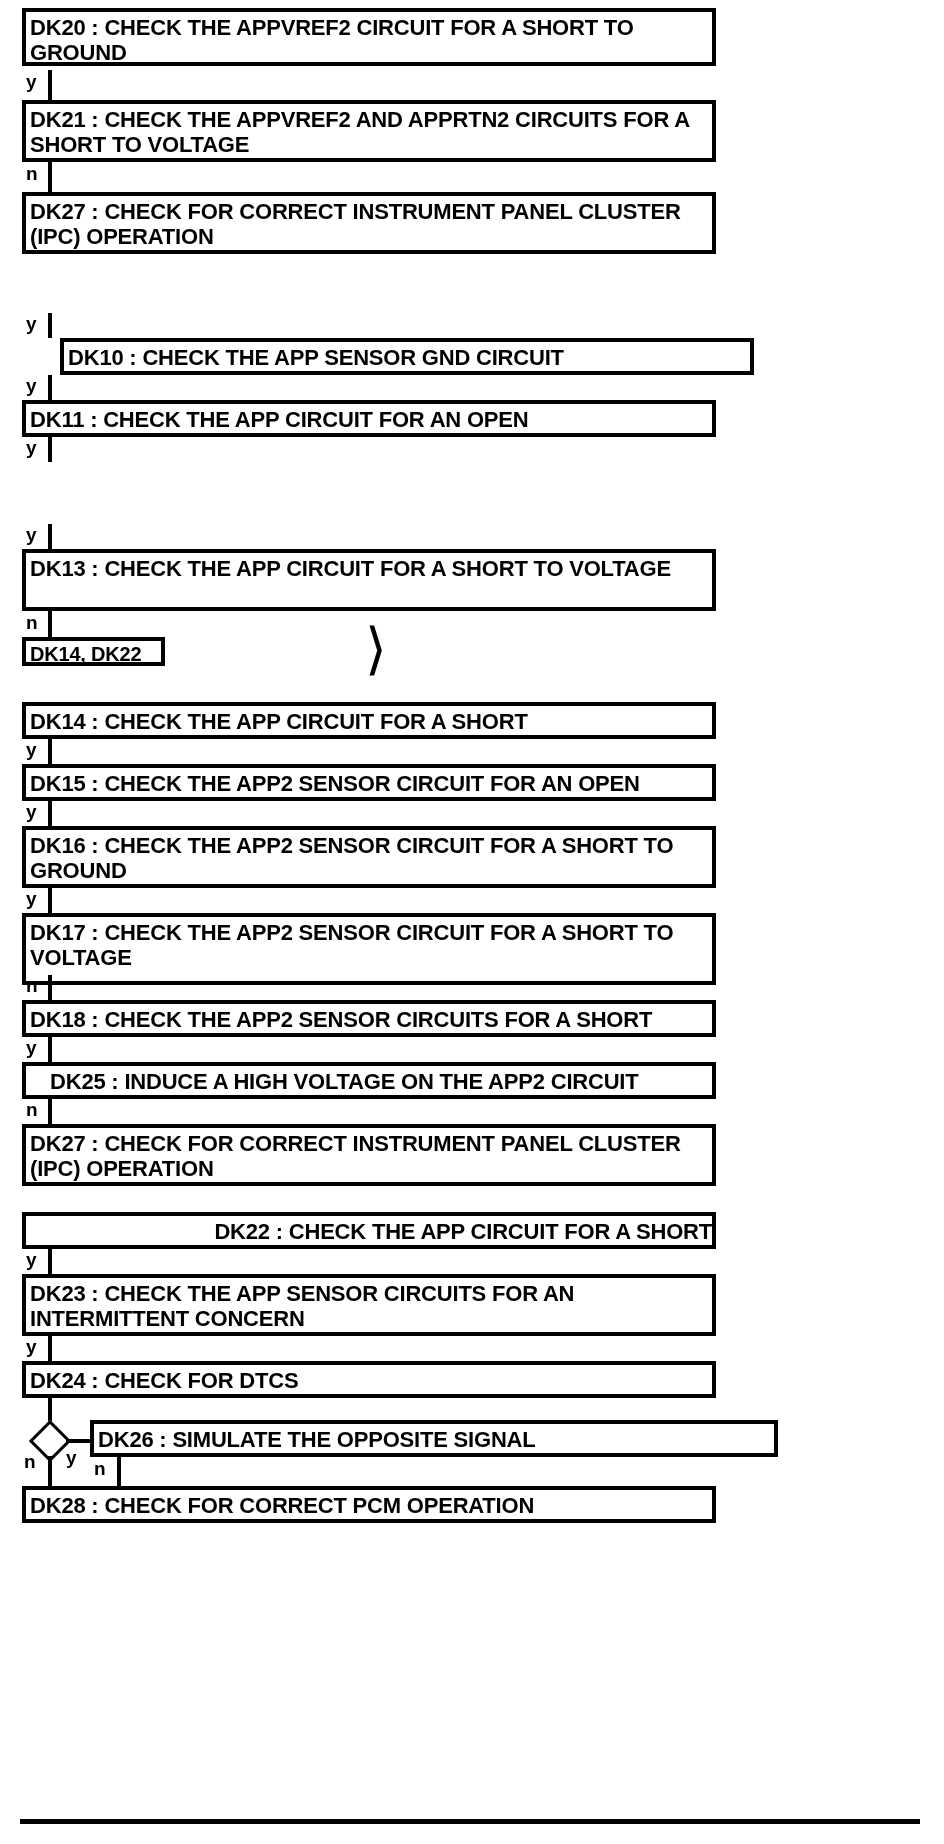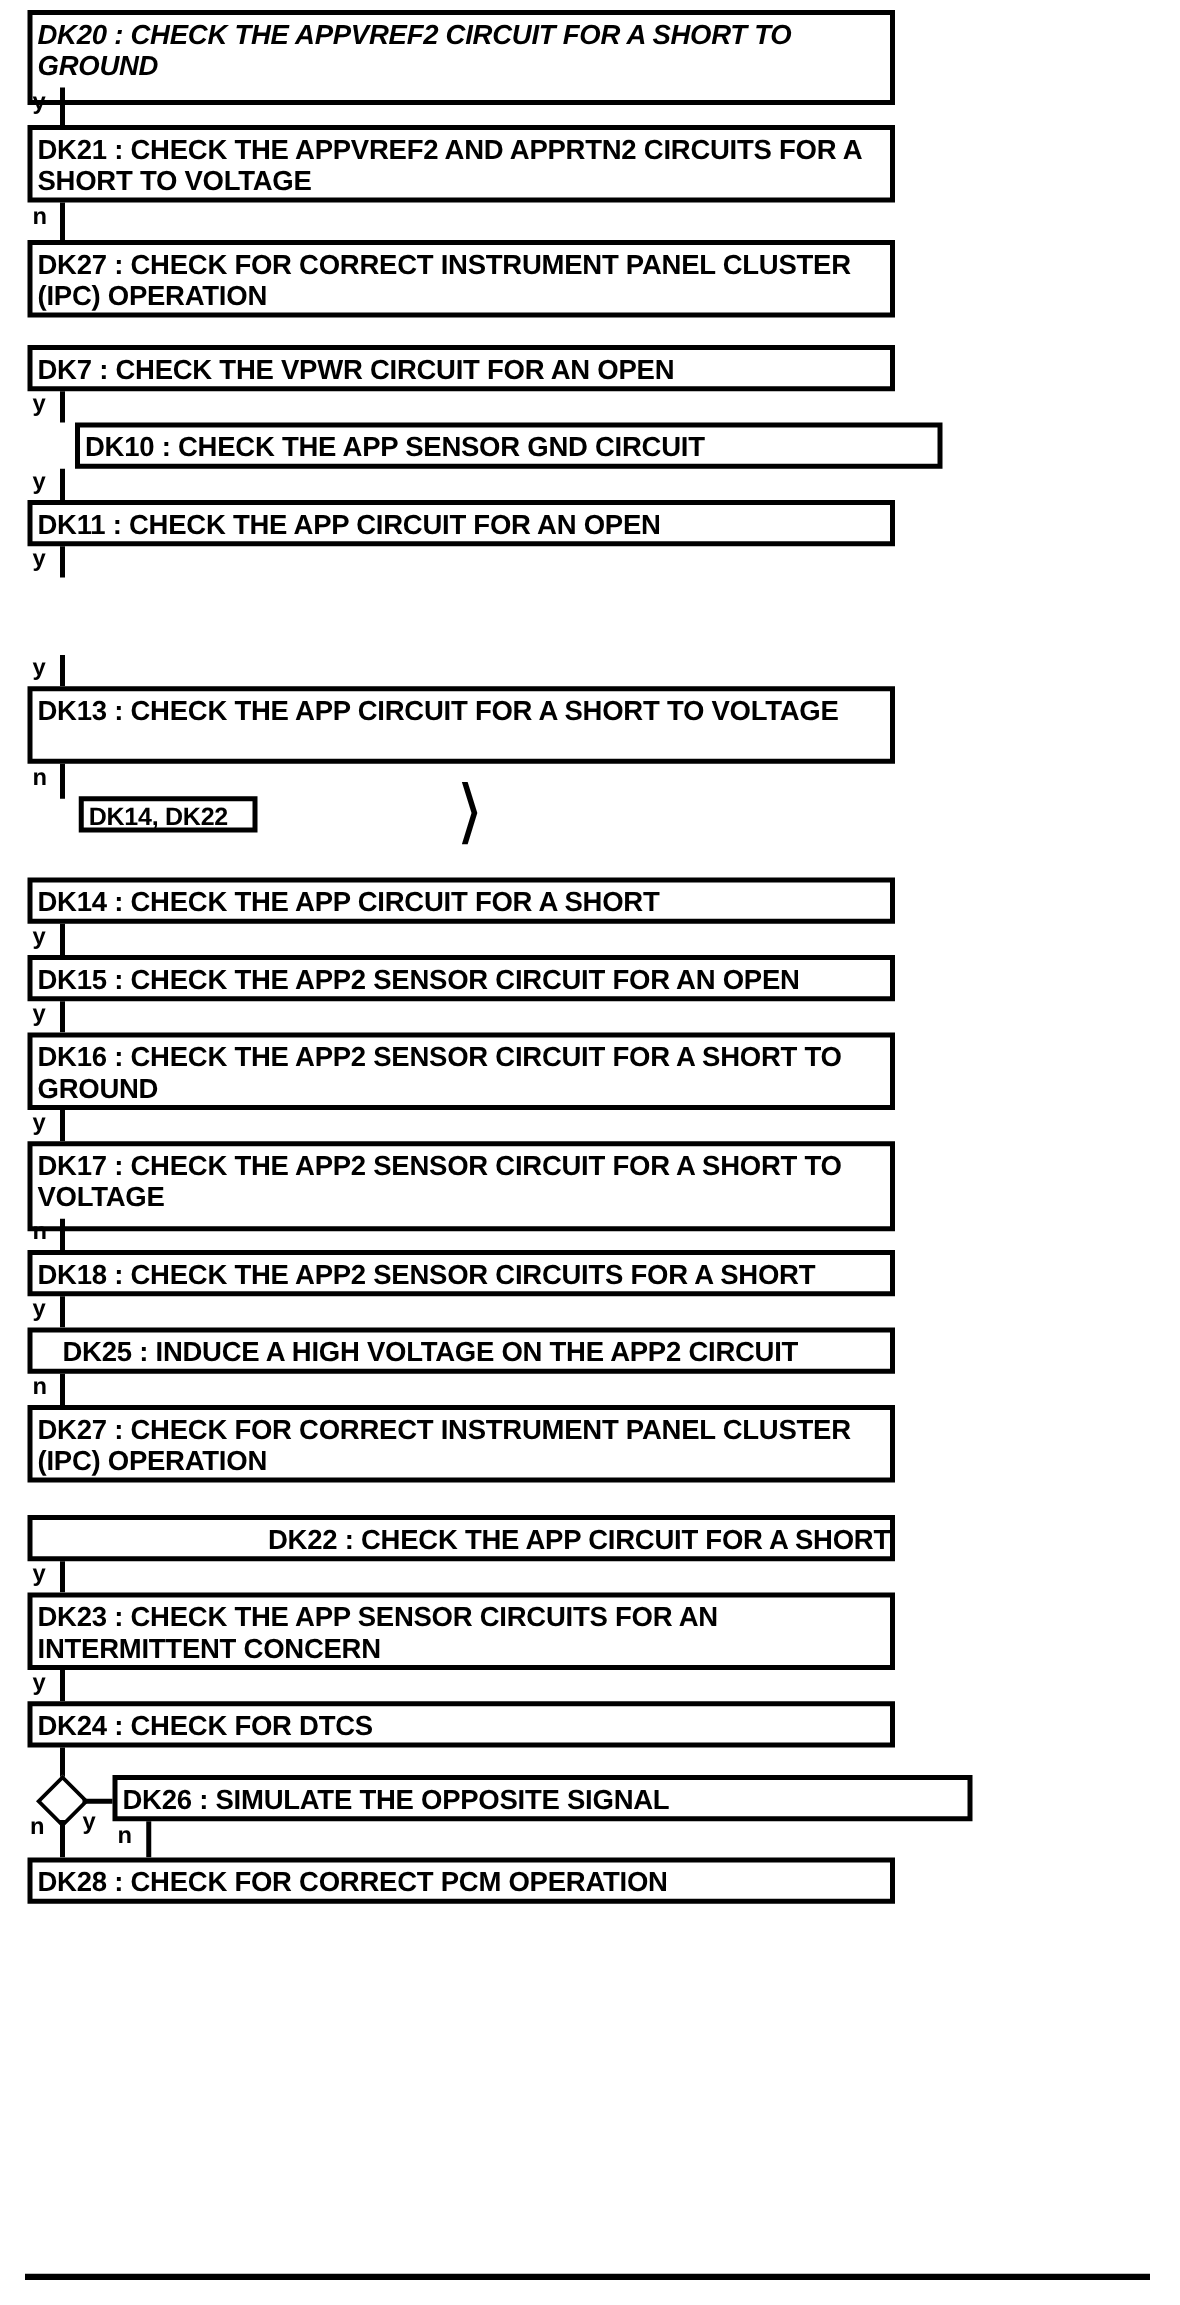--- a/index.html
+++ b/index.html
@@ -32,21 +32,20 @@
     letter-spacing: -0.2px;
     padding: 3px 0 0 4px;
     white-space: pre-line;
     text-align: left;
   }
   .node.tag {
     font-size: 20px;
     line-height: 23px;
     border-width: 4px;
     padding: 2px 4px 2px 4px;
-    margin-left: 41px;
   }
 
   
   .vline {
     position: absolute;
     background: #000000;
     width: 4px;
   }
   .hline {
     position: absolute;
@@ -88,33 +87,32 @@
     position: absolute;
     background: #000000;
     height: 5px;
   }
 </style>
 </head>
 <body>
 
 <div id="page">
 
-  <div class="node" style="left:22px; top:8px; width:694px; height:76px;font-style:italic;">DK20 : CHECK THE APPVREF2 CIRCUIT FOR A SHORT TO GROUND</div>
+  <div class="node" style="left:22px; top:8px; width:694px; height:58px;">DK20 : CHECK THE APPVREF2 CIRCUIT FOR A SHORT TO GROUND</div>
 
   <div class="vline" style="left:48px; top:70px; height:30px;"></div>
   <div class="edgelabel" style="left:26px; top:72px;">y</div>
 
   <div class="node" style="left:22px; top:100px; width:694px; height:62px;">DK21 : CHECK THE APPVREF2 AND APPRTN2 CIRCUITS FOR A SHORT TO VOLTAGE</div>
 
   <div class="vline" style="left:48px; top:162px; height:30px;"></div>
   <div class="edgelabel" style="left:26px; top:164px;">n</div>
 
   <div class="node" style="left:22px; top:192px; width:694px; height:62px;">DK27 : CHECK FOR CORRECT INSTRUMENT PANEL CLUSTER (IPC) OPERATION</div>
 
-  <div class="node" style="left:22px; top:276px; width:694px; height:37px;">DK7 : CHECK THE VPWR CIRCUIT FOR AN OPEN</div>
 
   <div class="vline" style="left:48px; top:313px; height:25px;"></div>
   <div class="edgelabel" style="left:26px; top:314px;">y</div>
 
   <div class="node" style="left:22px; top:338px; width:694px; height:37px;margin-left:38px;">DK10 : CHECK THE APP SENSOR GND CIRCUIT</div>
 
   <div class="vline" style="left:48px; top:375px; height:25px;"></div>
   <div class="edgelabel" style="left:26px; top:376px;">y</div>
 
   <div class="node" style="left:22px; top:400px; width:694px; height:37px;">DK11 : CHECK THE APP CIRCUIT FOR AN OPEN</div>

